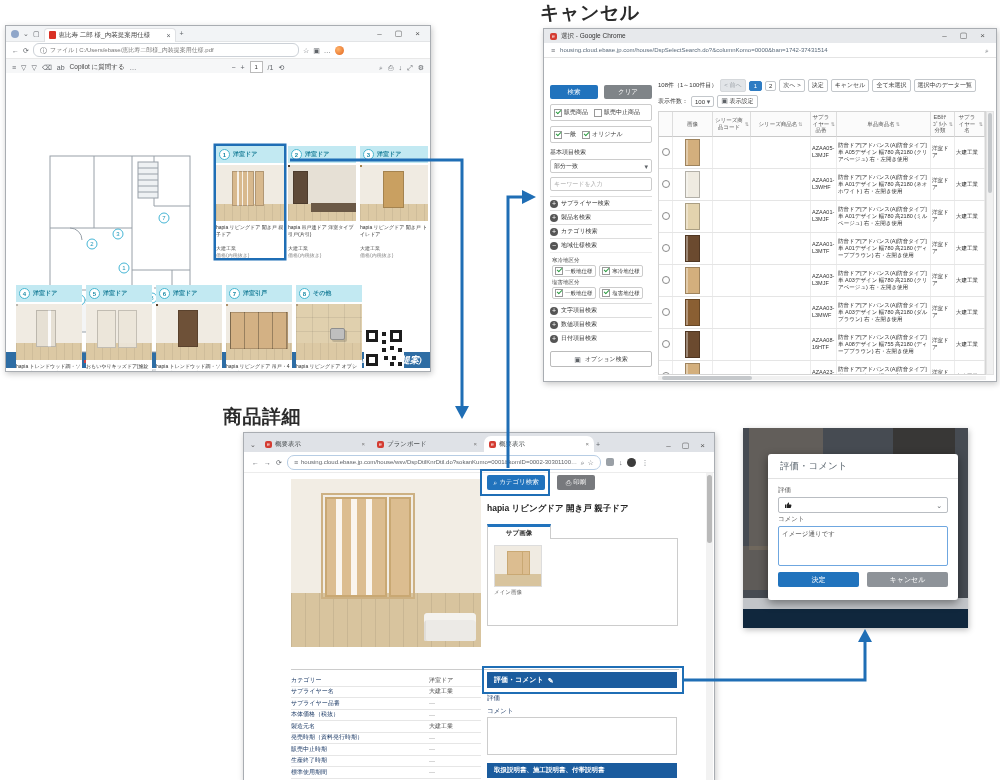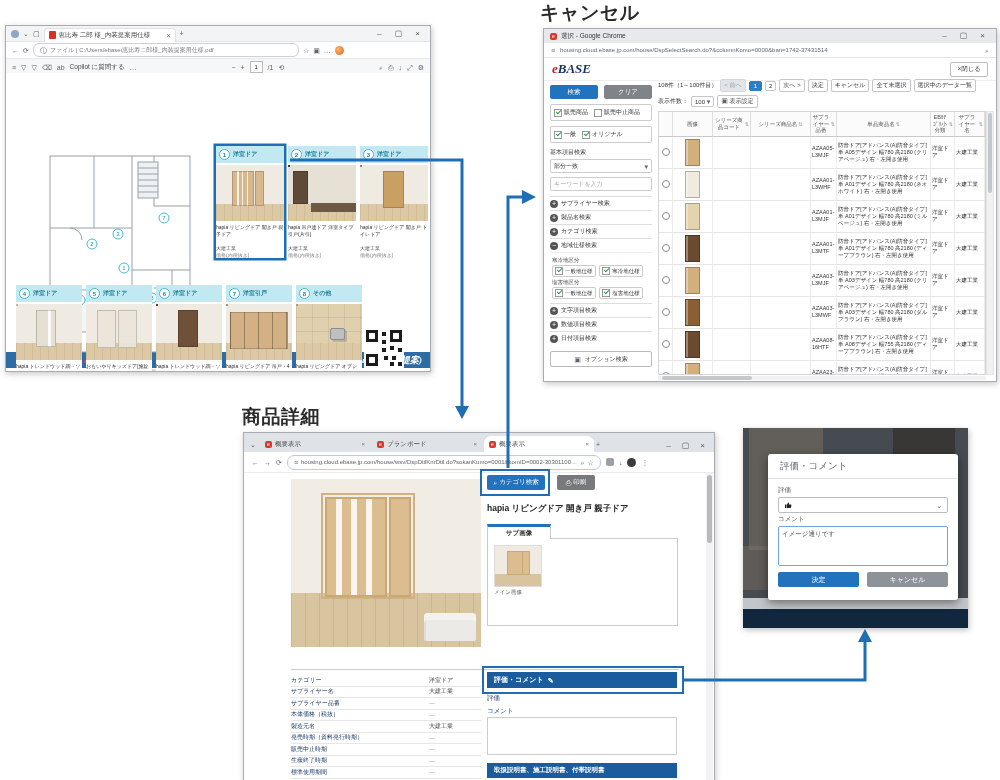--- a/index.html
+++ b/index.html
@@ -164,21 +164,21 @@
 
 .hl-box{position:absolute;border:2.5px solid #1f6eb5;z-index:55;pointer-events:none}
 #arrows{position:absolute;left:0;top:0;width:1000px;height:780px;z-index:60;pointer-events:none}
 </style>
 </head>
 <body>
 
 <div id="canvas">
 
   <div class="hd" style="left:540px;top:0">キャンセル</div>
-  <div class="hd" style="left:242px;top:404px">商品詳細</div>
+  <div class="hd" style="left:223px;top:404px">商品詳細</div>
 
   <div class="win" id="pdf-win">
     <div class="e-titlebar">
       <span class="avatar-sm"></span>
       <span class="gi">⌄</span>
       <span class="gi">▢</span>
       <div class="e-tab">
         <span class="pdf-badge"></span>
         <span class="tt">恵比寿 二郎 様_内装提案用仕様</span>
         <span class="gi">×</span>
@@ -439,24 +439,20 @@
       <span class="sp"></span>
       <span class="wc">–</span>
       <span class="wc">▢</span>
       <span class="wc">×</span>
     </div>
     <div class="c-urlrow">
       <span class="gi">≡</span>
       <span class="u">housing.cloud.ebase.jp.com/house/DspSelectSearch.do?&amp;columnKomo=0000&amp;ban=1742-37431514</span>
       <span class="gi">⌕</span>
     </div>
-    <div class="sel-head">
-      <span class="ebase-logo"><span class="e">e</span><span>BASE</span></span>
-      <span class="close-btn">×閉じる</span>
-    </div>
 
     <div class="sel-side">
       <div class="srow">
         <span class="btn-blue">検索</span>
         <span class="btn-gray">クリア</span>
       </div>
       <div class="sgrp">
         <span class="cb checked">
             <span class="box"></span>
             <span>販売商品</span>

